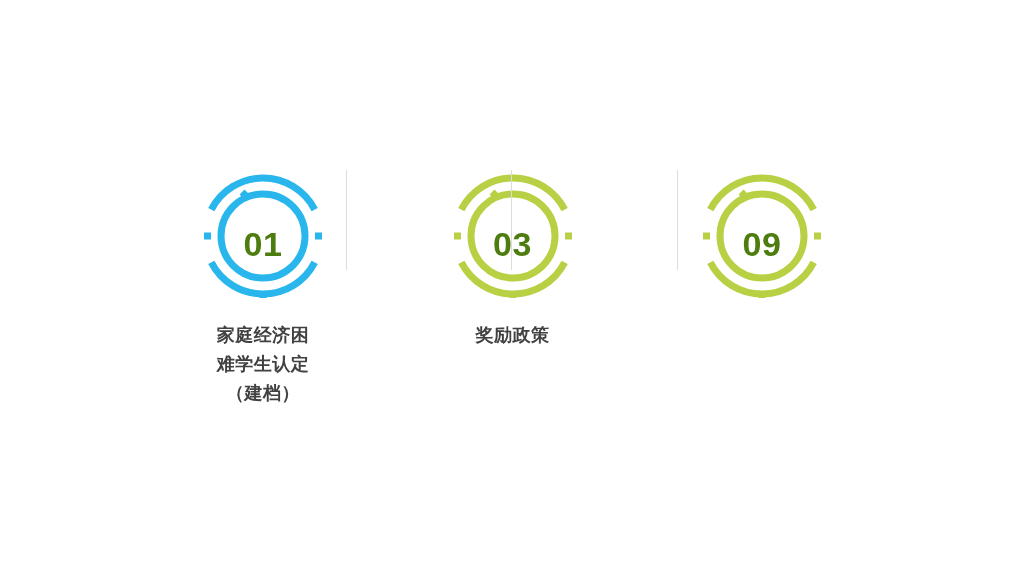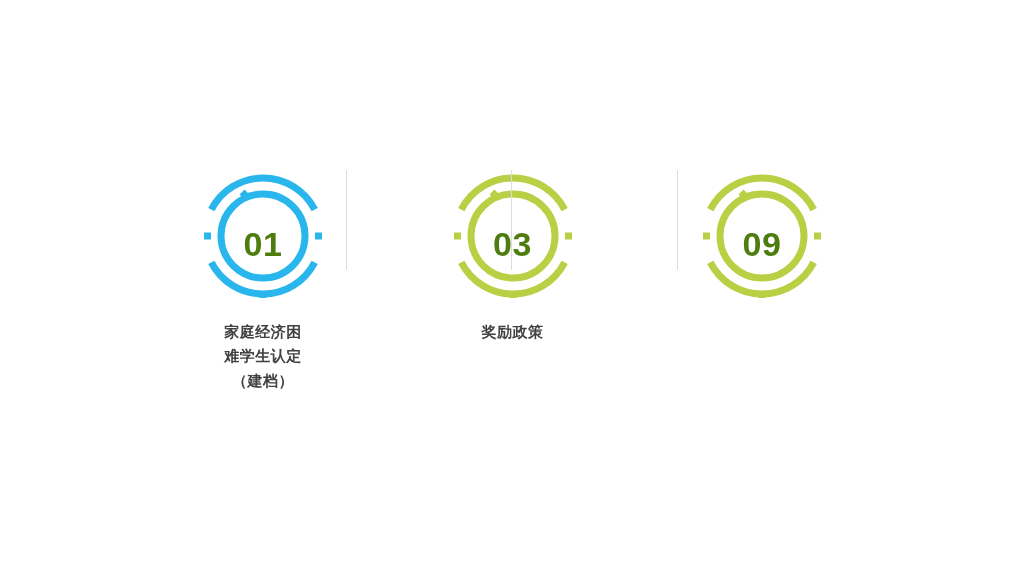--- a/index.html
+++ b/index.html
@@ -72,21 +72,21 @@
     color: #4d7c0f;
     letter-spacing: 0.5px;
     line-height: 1;
     font-family: "Liberation Sans", "DejaVu Sans", sans-serif;
   }
 
   .step-label {
     margin-top: 18px;
     width: 152px;
     text-align: center;
-    font-size: 15px;
+    font-size: 18px;
     font-weight: bold;
     color: #414141;
     line-height: 1.62;
     letter-spacing: 0.5px;
     font-family: "DejaVu Sans", "Liberation Sans", sans-serif;
     white-space: pre-line;
   }
 
   .divider {
     position: absolute;

